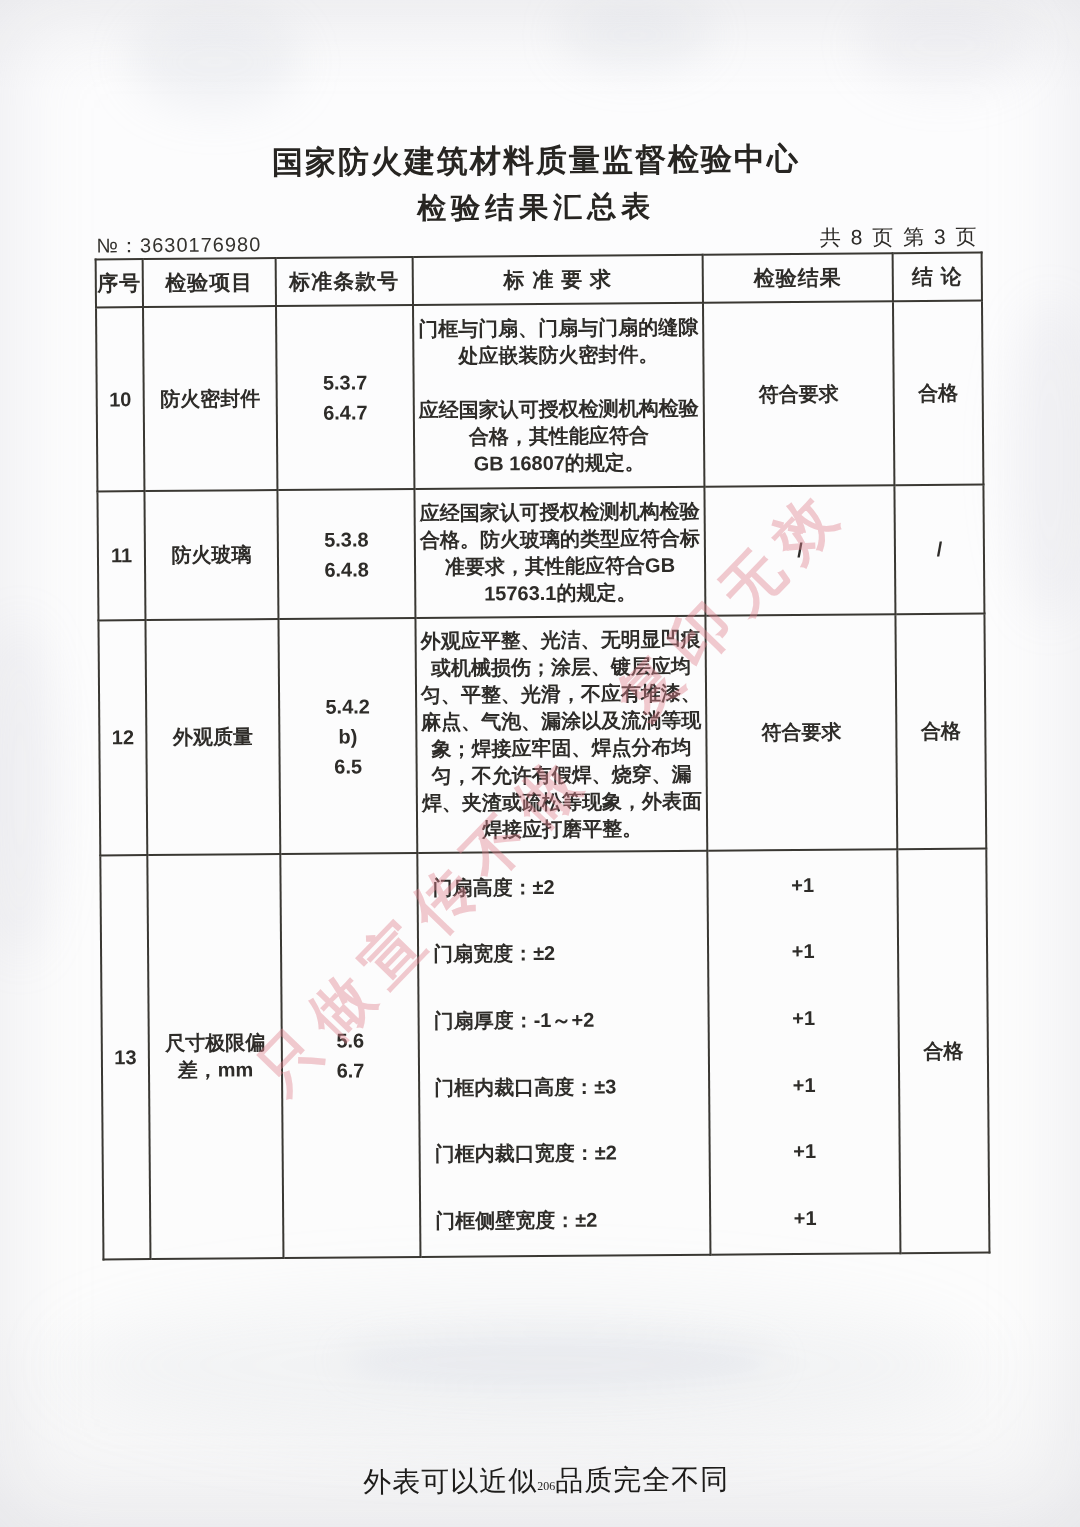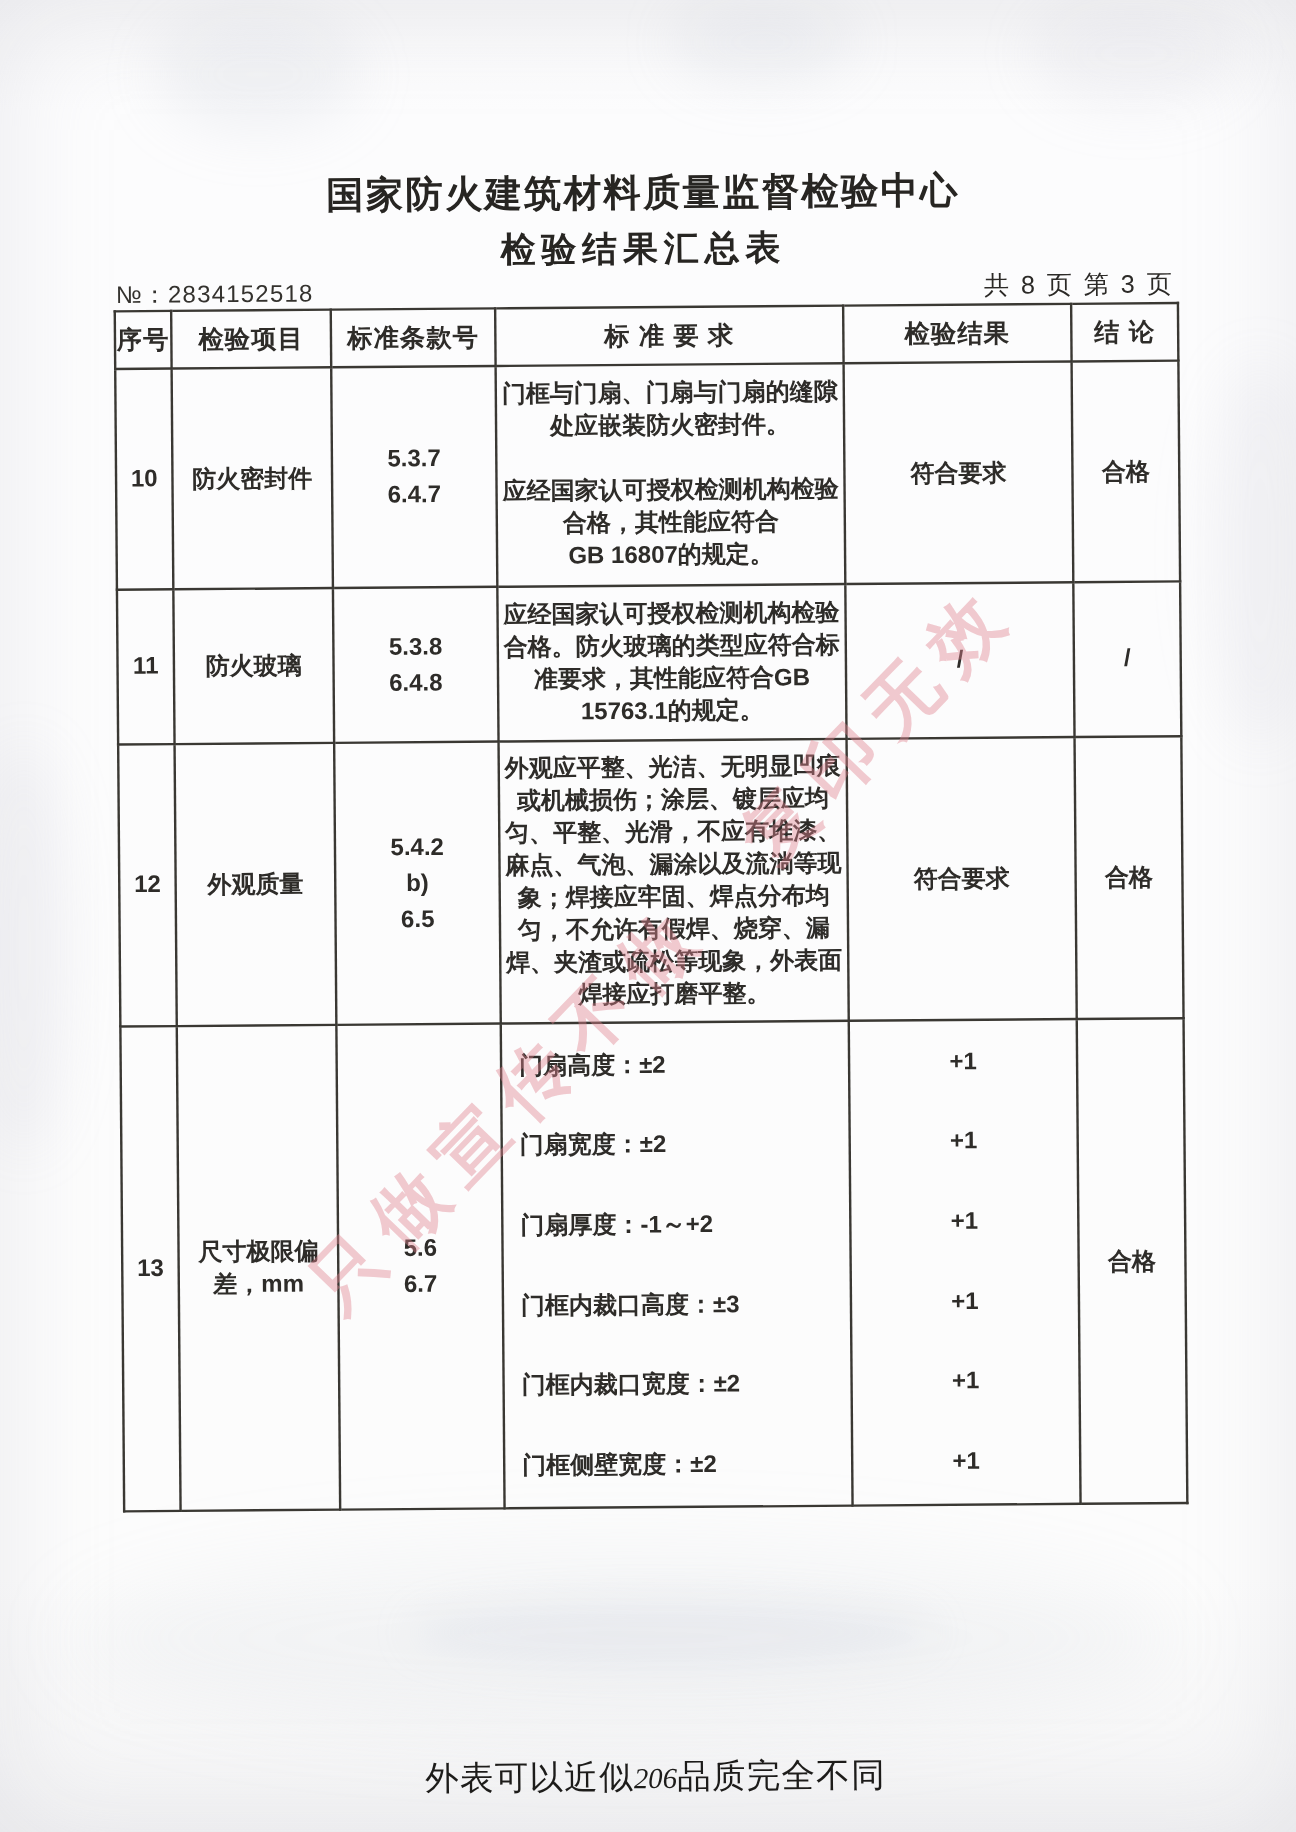--- a/index.html
+++ b/index.html
@@ -53,21 +53,21 @@
     position:absolute;left:552px;top:790px;
     transform:translate(-50%,-50%) rotate(-46deg);
     font-size:60px;font-weight:700;letter-spacing:14px;white-space:nowrap;
     color:rgba(224,130,142,.42);z-index:5;pointer-events:none;
   }
   .caption{
     position:absolute;top:1462px;left:0;width:100%;text-align:center;
     font-family:"Liberation Serif","DejaVu Serif",serif;
     font-size:28px;color:#1d1c1a;letter-spacing:1px;
   }
-  .caption .num{font-size:24px;letter-spacing:0;font-style:italic;}
+  .caption .num{font-size:12px;letter-spacing:0;}
 </style>
 </head>
 <body>
 
 <div class="photo">
   <div class="smudge s1"></div>
   <div class="smudge s2"></div>
   <div class="smudge s3"></div>
   <div class="smudge s4"></div>
   <div class="smudge s5"></div>
@@ -75,21 +75,21 @@
   <div class="smudge s7"></div>
 
   <div class="watermark">只做宣传不做　复印无效</div>
 
   <div class="content">
 
     <div class="title1">国家防火建筑材料质量监督检验中心</div>
     <div class="title2">检验结果汇总表</div>
 
     <div class="meta">
-      <div class="report-no"><span>№：</span><span>2834152518</span></div>
+      <div class="report-no"><span>№：</span><span>3630176980</span></div>
       <div class="page-info">共 8 页 第 3 页</div>
     </div>
 
     <table class="report">
       <colgroup>
         <col style="width:47px">
           <col style="width:133px">
           <col style="width:137px">
         <col style="width:290px">
           <col style="width:190px">

